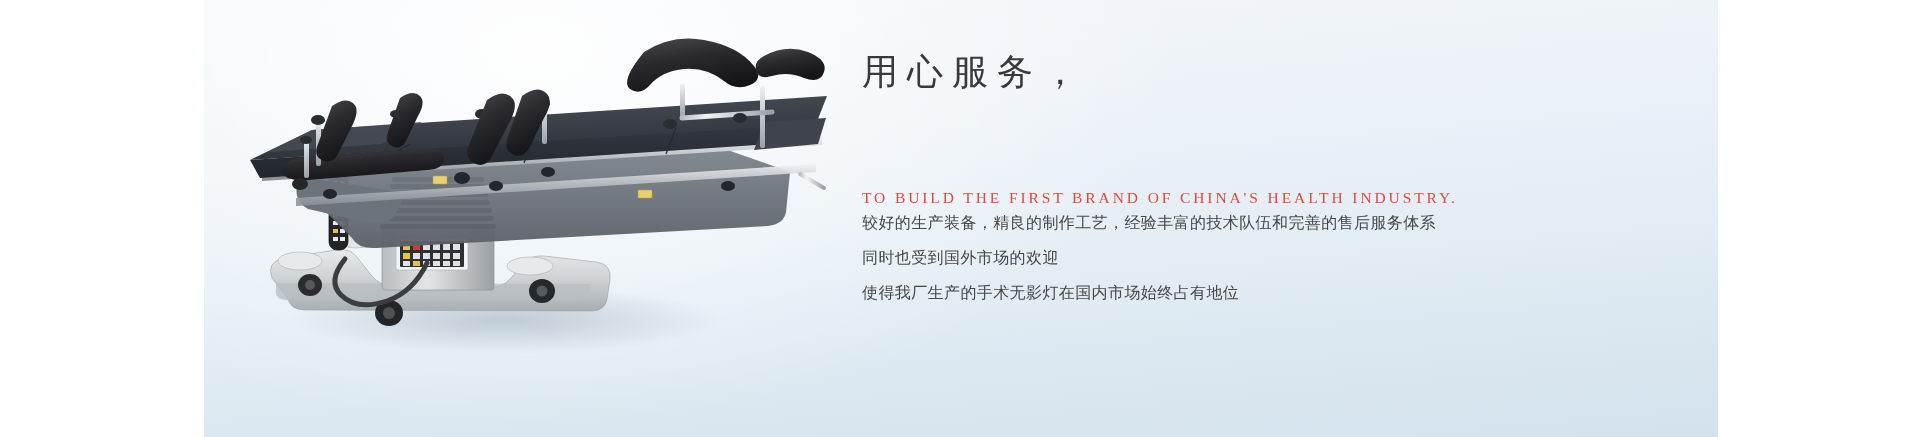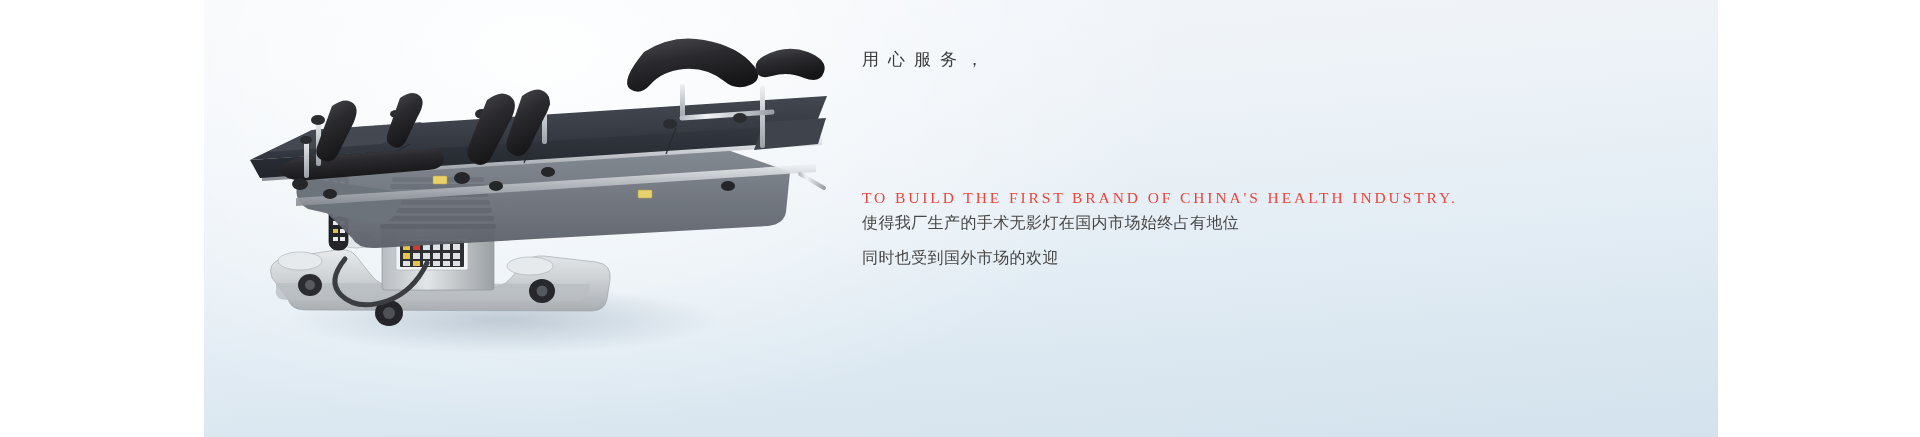--- a/index.html
+++ b/index.html
@@ -52,21 +52,21 @@
     left: 658px;     
     top: 0;
     width: 820px;
     height: 437px;
   }
 
   .headline {
     position: absolute;
     top: 50px;
     left: 0;
-    font-size: 17px;
+    font-size: 36px;
     letter-spacing: 9px;
     color: #3a3a3a;
     font-weight: 400;
     white-space: nowrap;
     line-height: 1.2;
   }
 
   .slogan-en {
     position: absolute;
     top: 161px;
@@ -307,19 +307,20 @@
       </svg>
     </div>
 
     <div class="textblock">
 
       <div class="headline">用心服务，</div>
 
       <div class="slogan-en">TO BUILD THE FIRST BRAND OF CHINA'S HEALTH INDUSTRY.</div>
 
       <div class="desc">
+        <div class="desc-line">较好的生产装备，精良的制作工艺，经验丰富的技术队伍和完善的售后服务体系</div>
+        <div class="desc-line">同时也受到国外市场的欢迎</div>
         <div class="desc-line">使得我厂生产的手术无影灯在国内市场始终占有地位</div>
-        <div class="desc-line">同时也受到国外市场的欢迎</div>
       </div>
 
     </div>
   </div>
 </div>
 
 </body></html>

